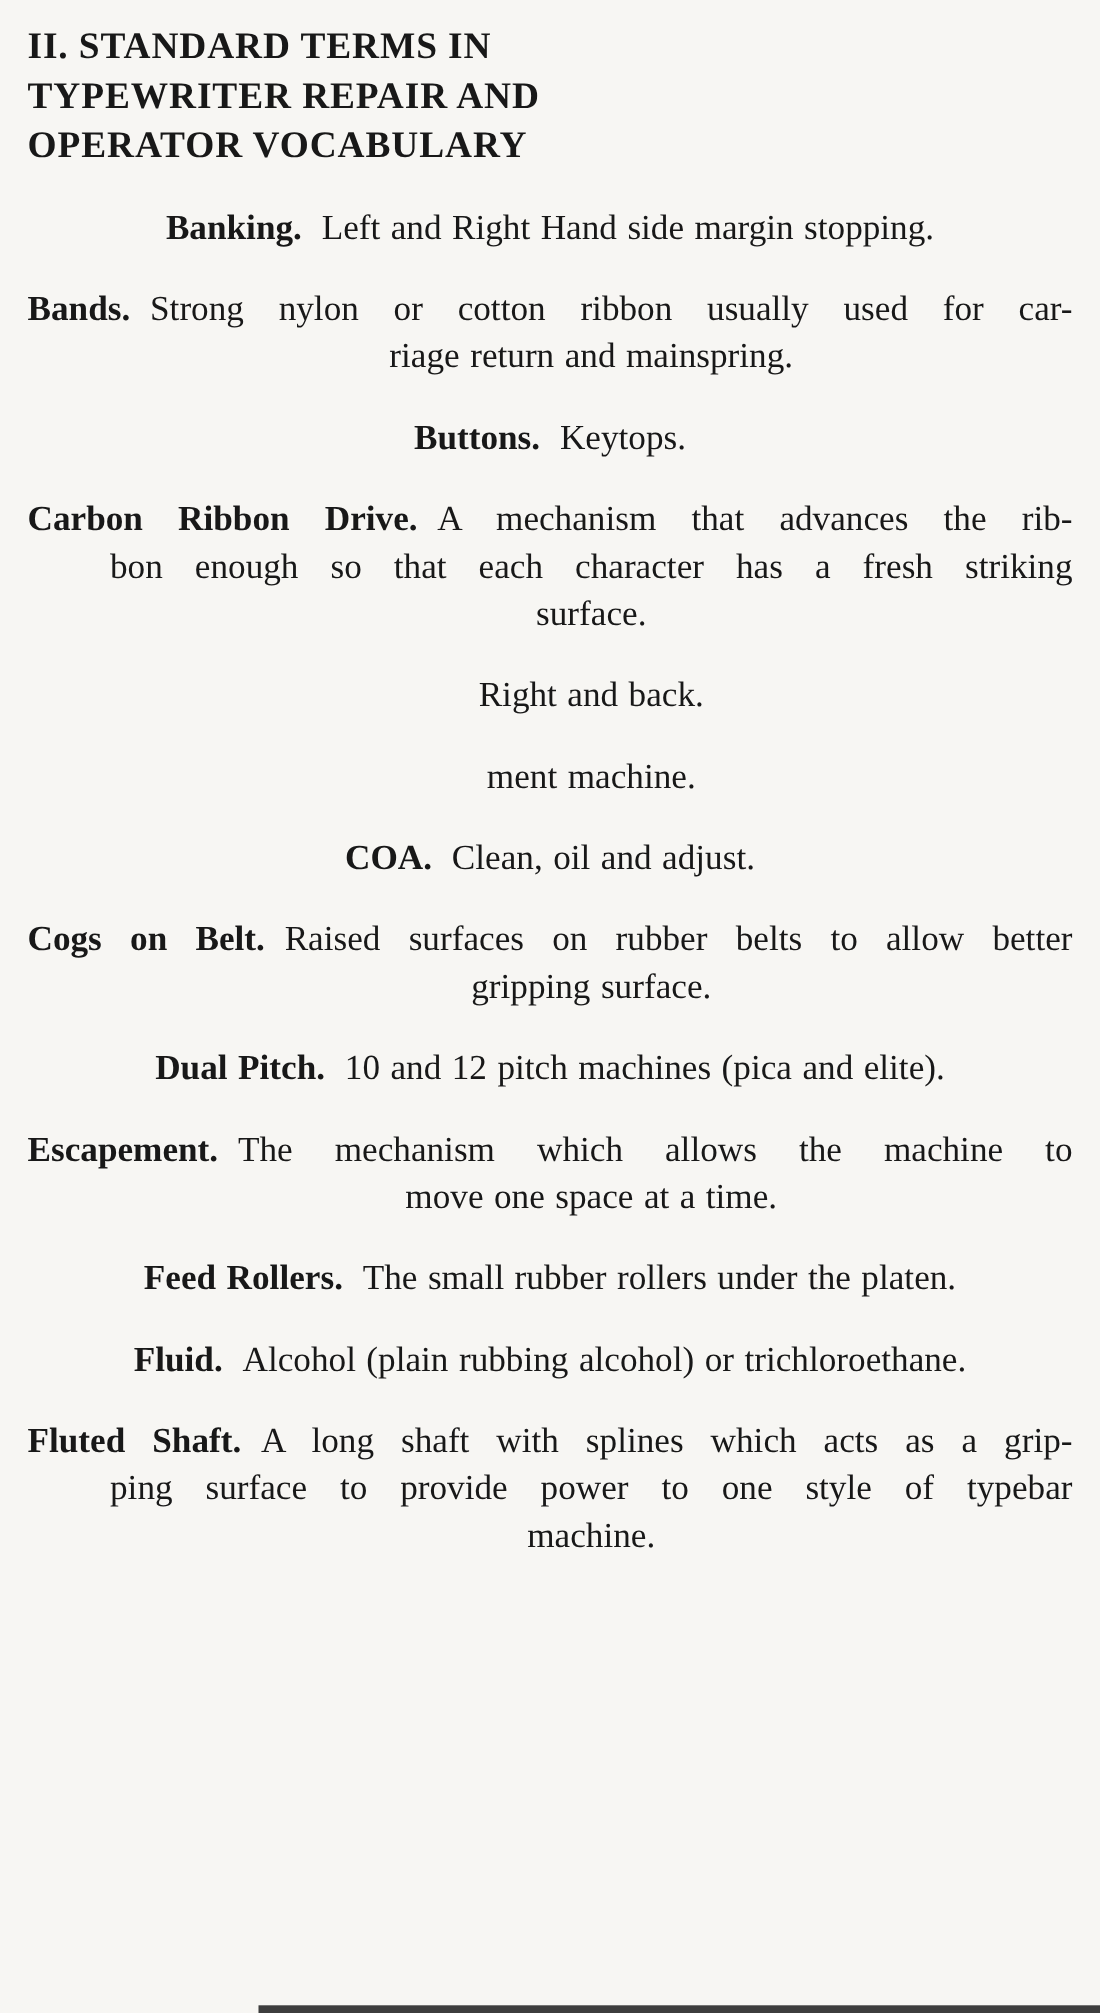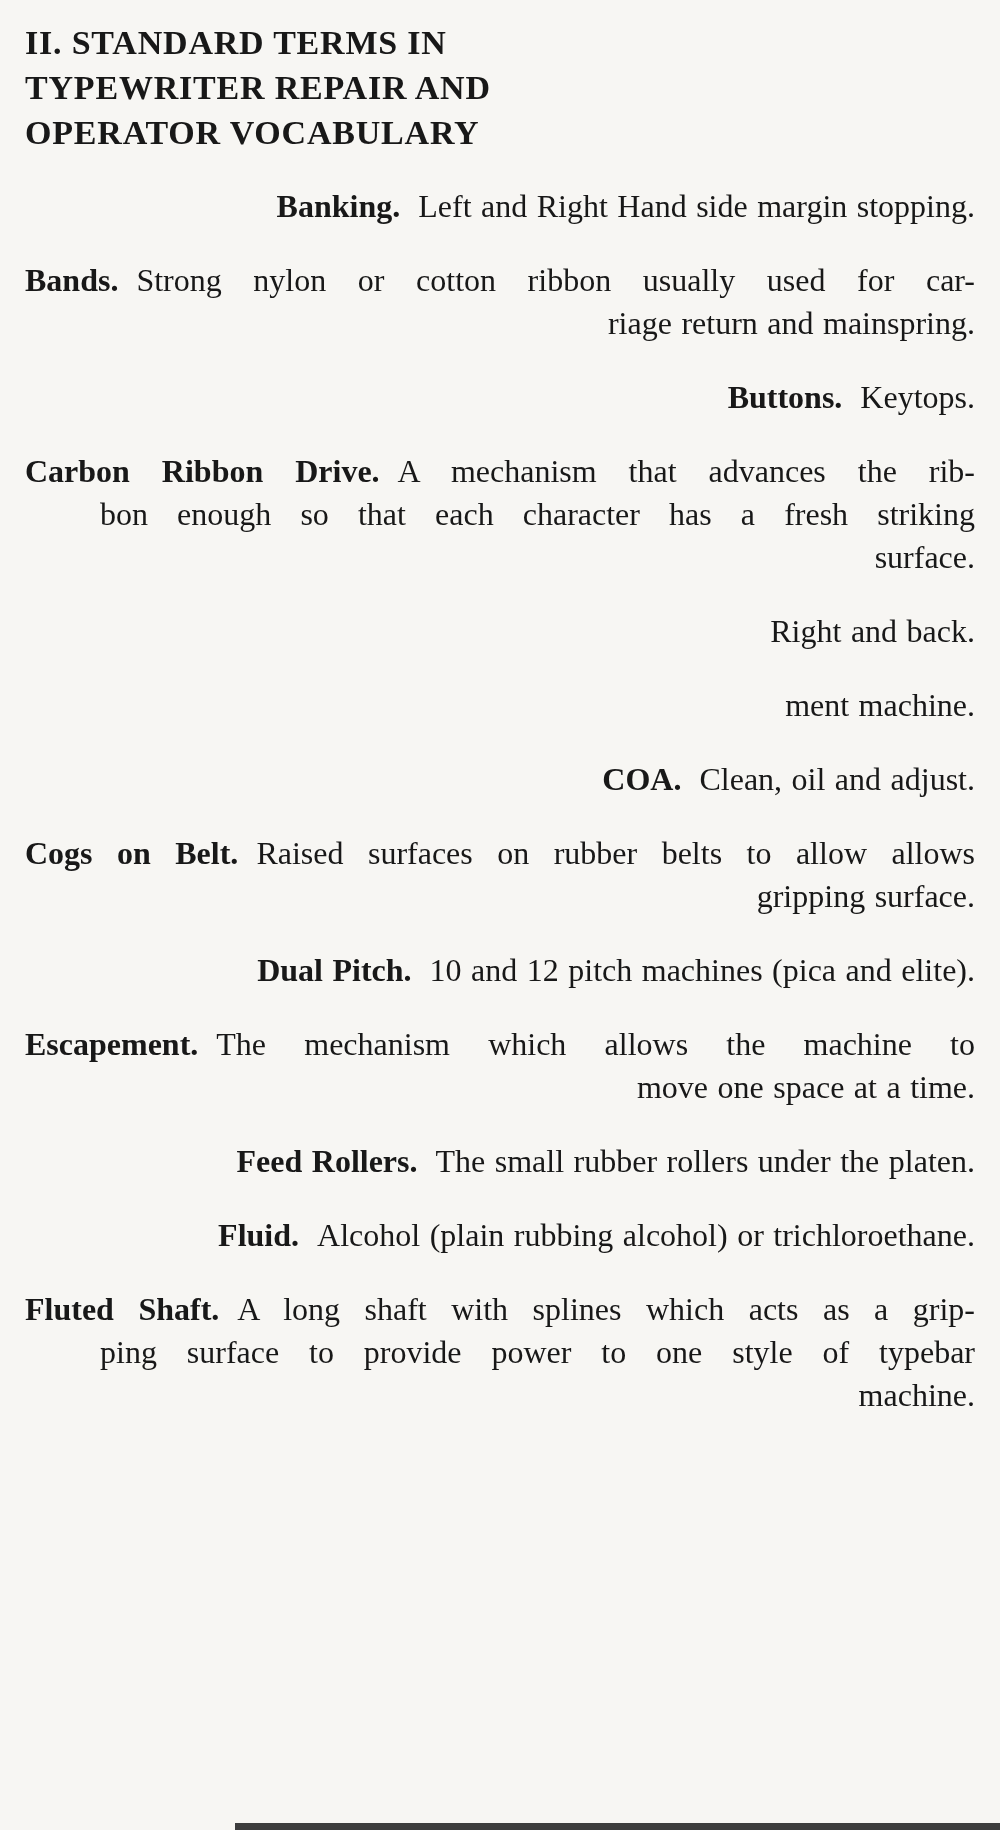--- a/index.html
+++ b/index.html
@@ -28,21 +28,21 @@
   .entries { width: 950px; }
   .entry {
     font-size: 32px;
     line-height: 43px;
     margin-bottom: 31px;
     word-spacing: 1.5px;
   }
   .line {
     height: 43px;
     overflow: hidden;
-    text-align: right;
+    text-align: center;
   }
   .line.j {
     text-align: justify;
     text-align-last: justify;
   }
   .line.cont { padding-left: 75px; font-family: Liberation Serif, serif; }
   .term {
     font-weight: bold;
     margin-right: 18px;
   }
@@ -83,21 +83,21 @@
       <div class="entry">
         <div class="line cont">Right and back.</div>
       </div>
       <div class="entry">
         <div class="line cont">ment machine.</div>
       </div>
       <div class="entry">
         <div class="line"><span class="term">COA.</span><span>Clean, oil and adjust.</span></div>
       </div>
       <div class="entry">
-        <div class="line j"><span class="term">Cogs on Belt.</span><span>Raised surfaces on rubber belts to allow allows</span></div>
+        <div class="line j"><span class="term">Cogs on Belt.</span><span>Raised surfaces on rubber belts to allow better</span></div>
         <div class="line cont">gripping surface.</div>
       </div>
       <div class="entry">
         <div class="line"><span class="term">Dual Pitch.</span><span>10 and 12 pitch machines (pica and elite).</span></div>
       </div>
       <div class="entry">
         <div class="line j"><span class="term">Escapement.</span><span>The mechanism which allows the machine to</span></div>
         <div class="line cont">move one space at a time.</div>
       </div>
       <div class="entry">

